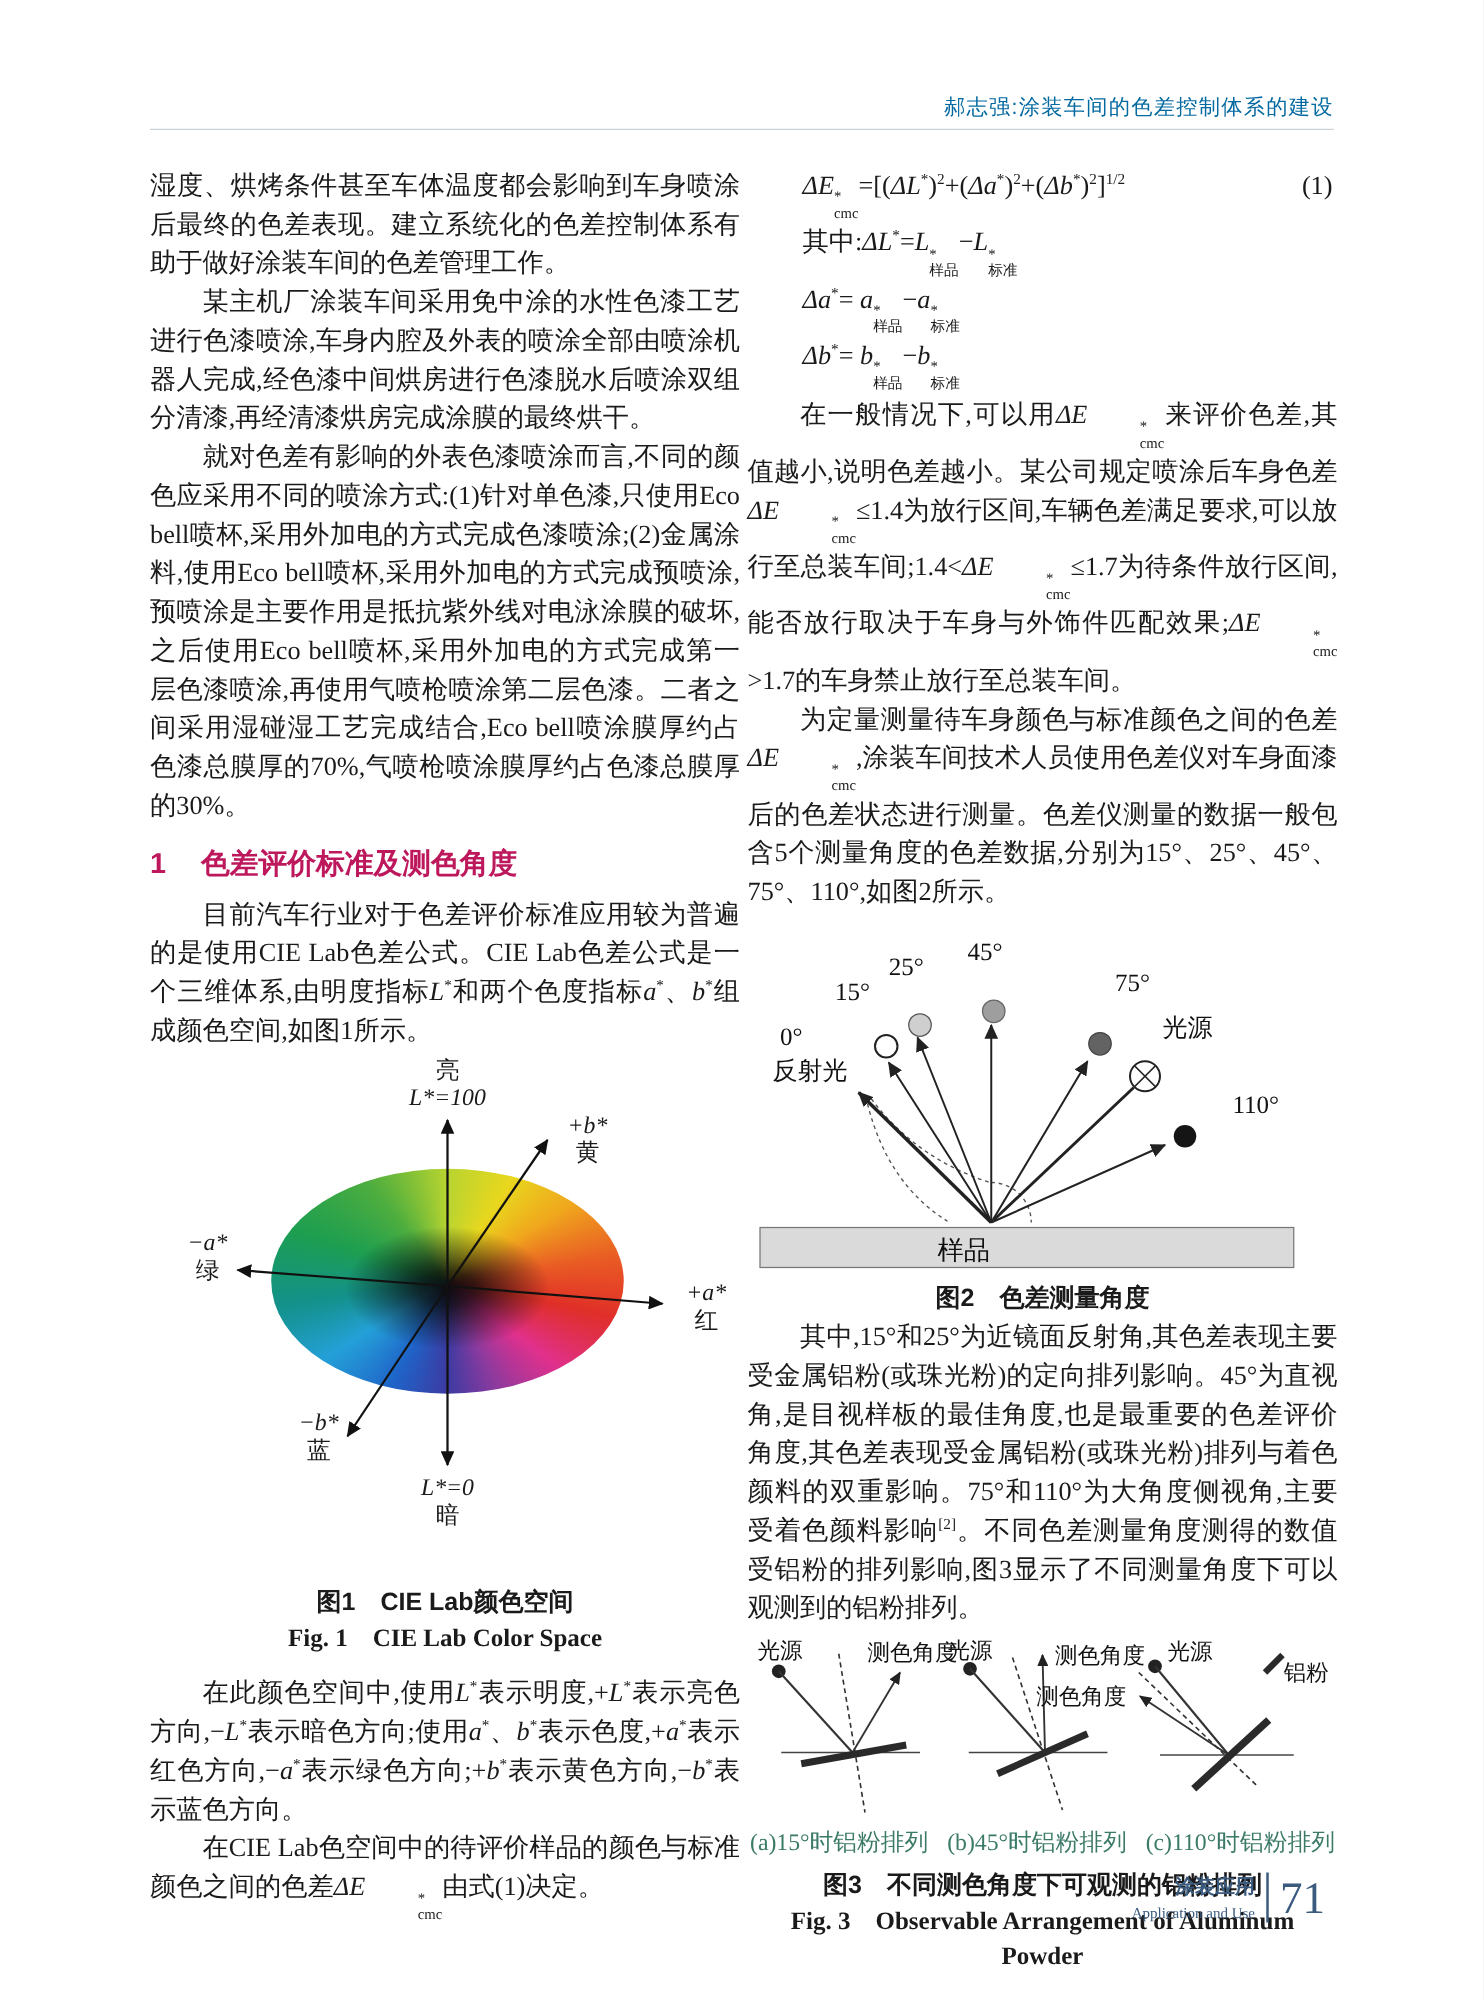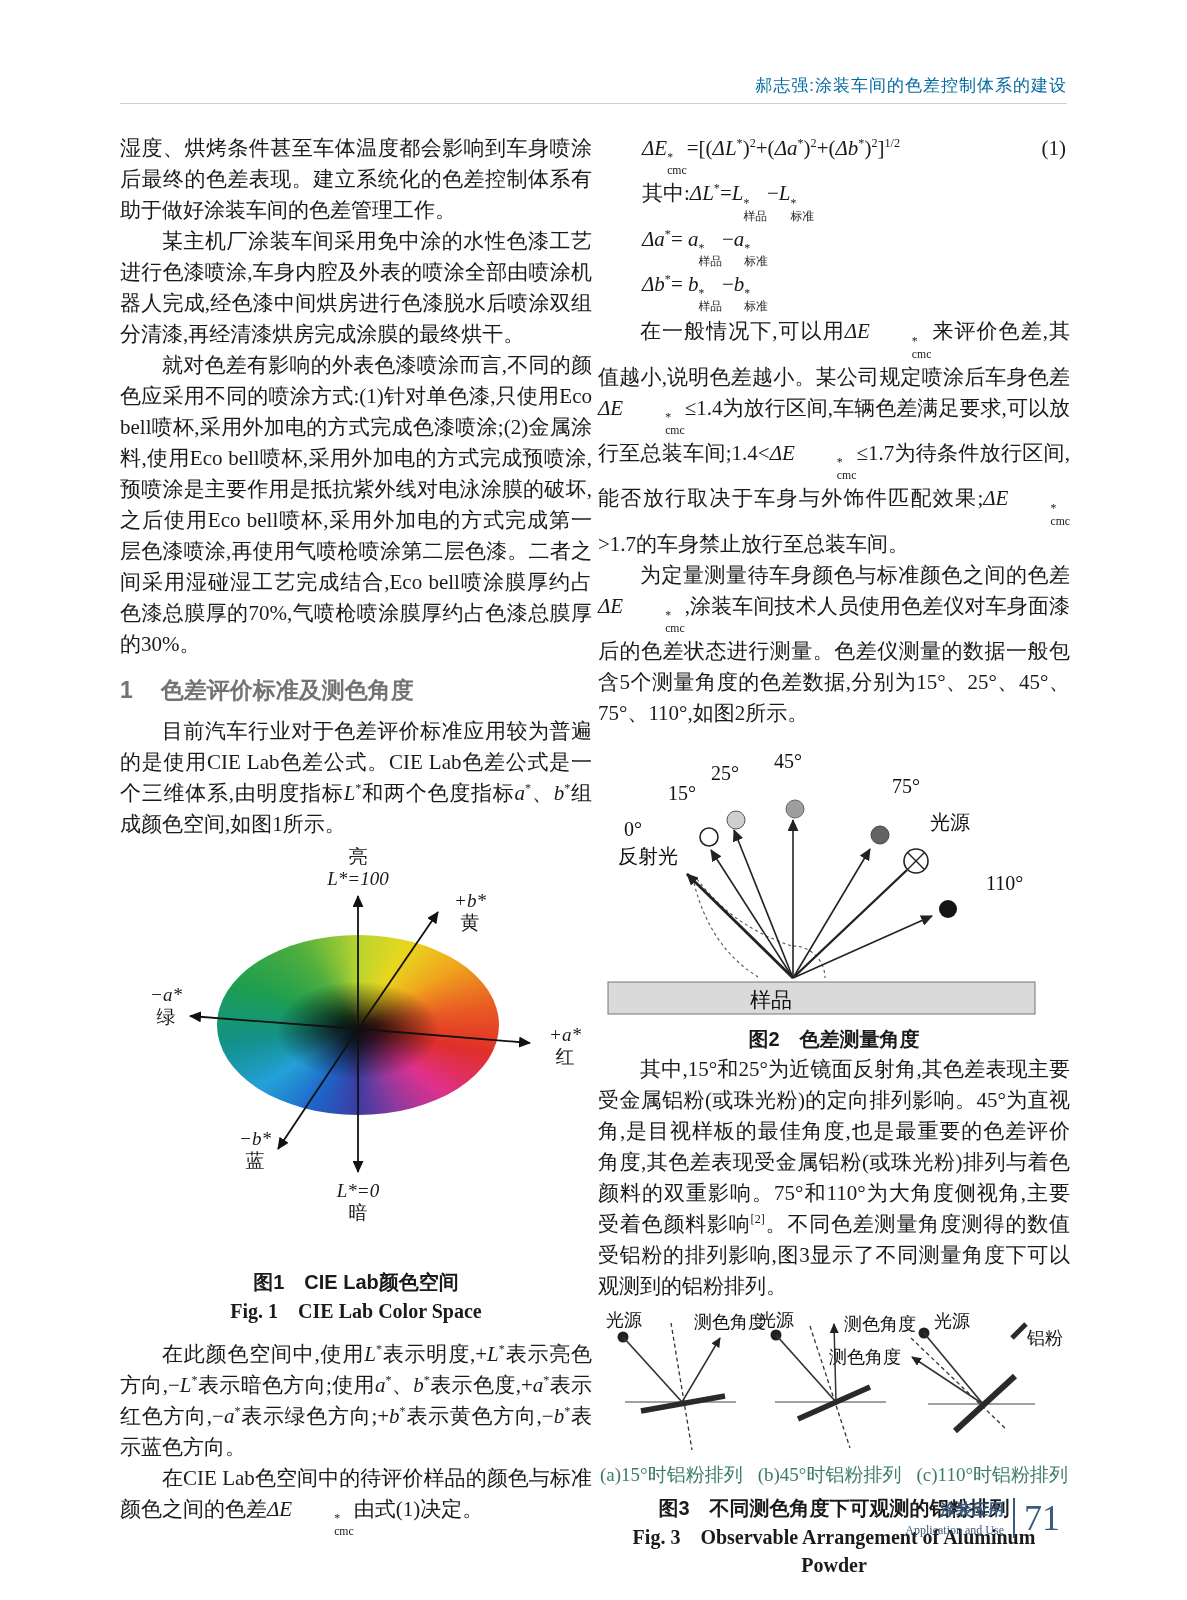--- a/index.html
+++ b/index.html
@@ -15,21 +15,21 @@
   .col-right{left:598px;}
   .col p{margin:0;}
   .indent{text-indent:2em;font-family:Liberation Serif, serif;}
   sup{font-size:0.58em;vertical-align:super;line-height:0;}
   .var{font-style:italic;}
   .ss{display:inline-flex;flex-direction:column;align-items:flex-start;vertical-align:-0.55em;
       font-size:0.56em;line-height:1.1;font-style:normal;}
   .ss span{display:block;}
   
   .section-heading{margin:15px 0 11px 0;font-family:"Liberation Sans","DejaVu Sans",sans-serif;
-      font-weight:bold;font-size:23px;color:#737373;text-align:left;text-indent:0;line-height:30px;}
+      font-weight:bold;font-size:23px;color:#be185d;text-align:left;text-indent:0;line-height:30px;}
   .section-heading .sec-num{margin-right:28px;}
   
   .eq-block{margin:0 0 2px 0;}
   .eq-line{padding-left:44px;line-height:30px;font-size:21px;text-align:left;}
   .eq-number{float:right;margin-right:4px;}
   
   .fig-cap-zh{text-align:center;font-family:"Liberation Sans","DejaVu Sans",sans-serif;
       font-weight:bold;font-size:20px;line-height:29px;margin-top:6px;}
   .fig-cap-en{text-align:center;font-weight:bold;font-size:20px;line-height:28px;font-family:"Liberation Serif",serif;}
   .fig-gap{margin-bottom:14px;}

